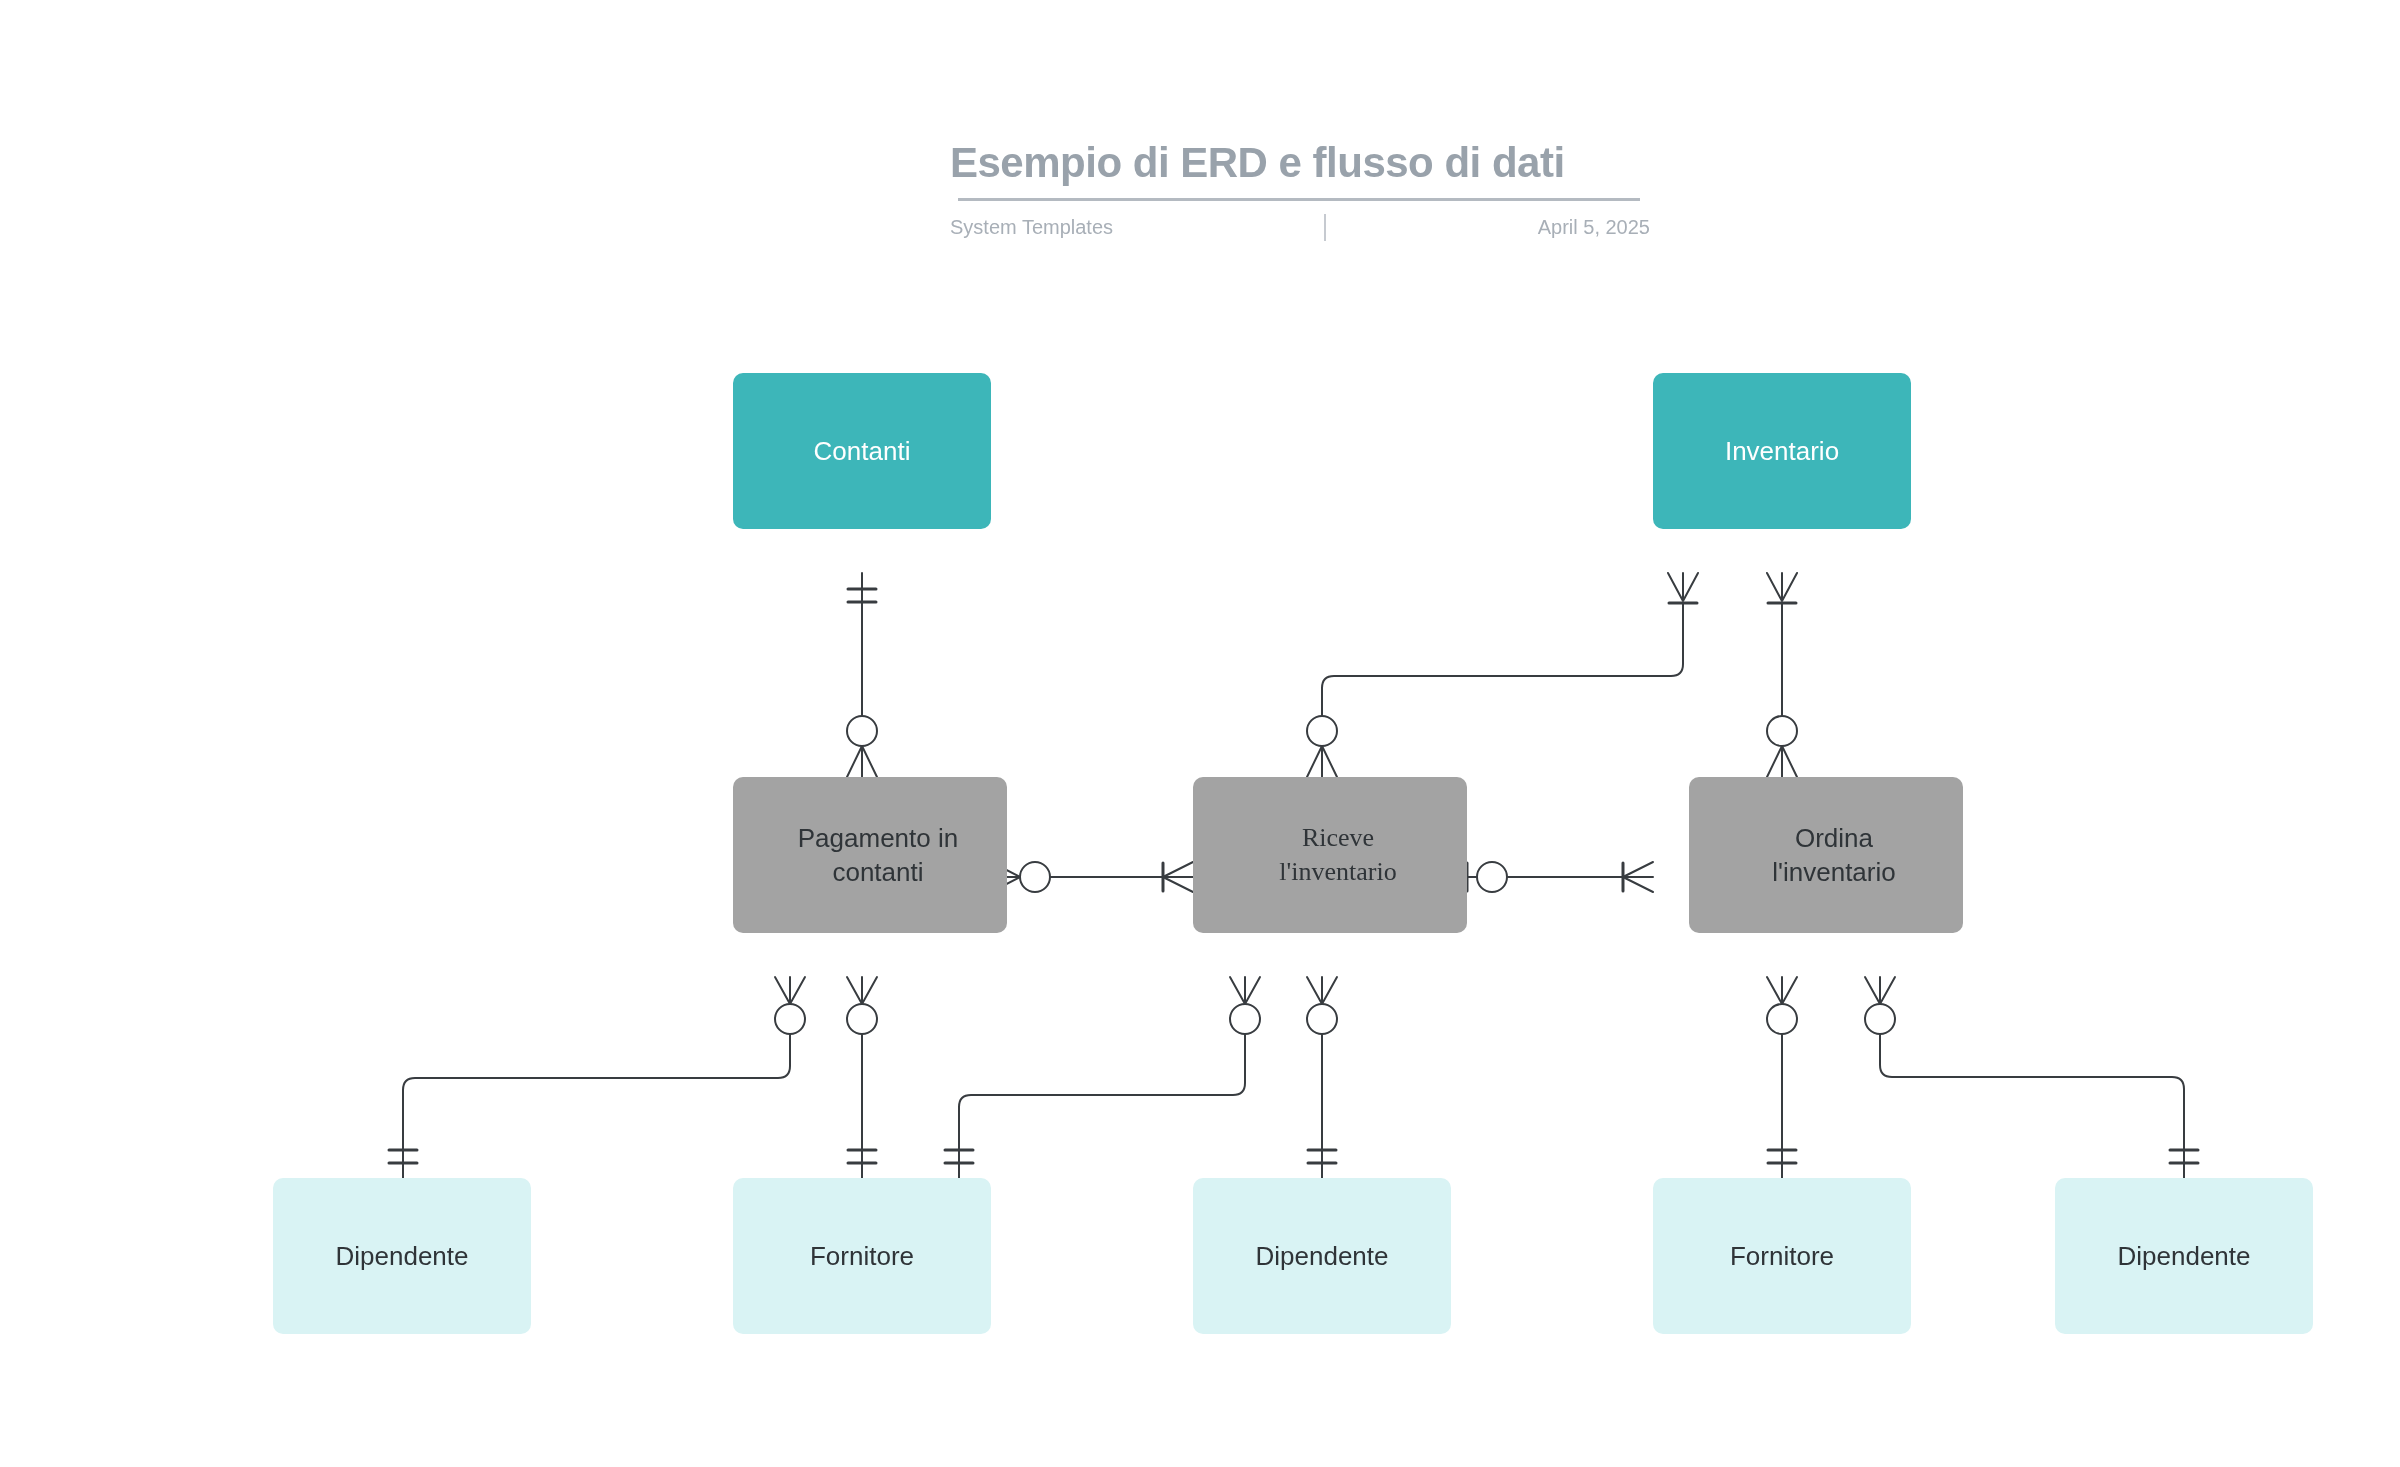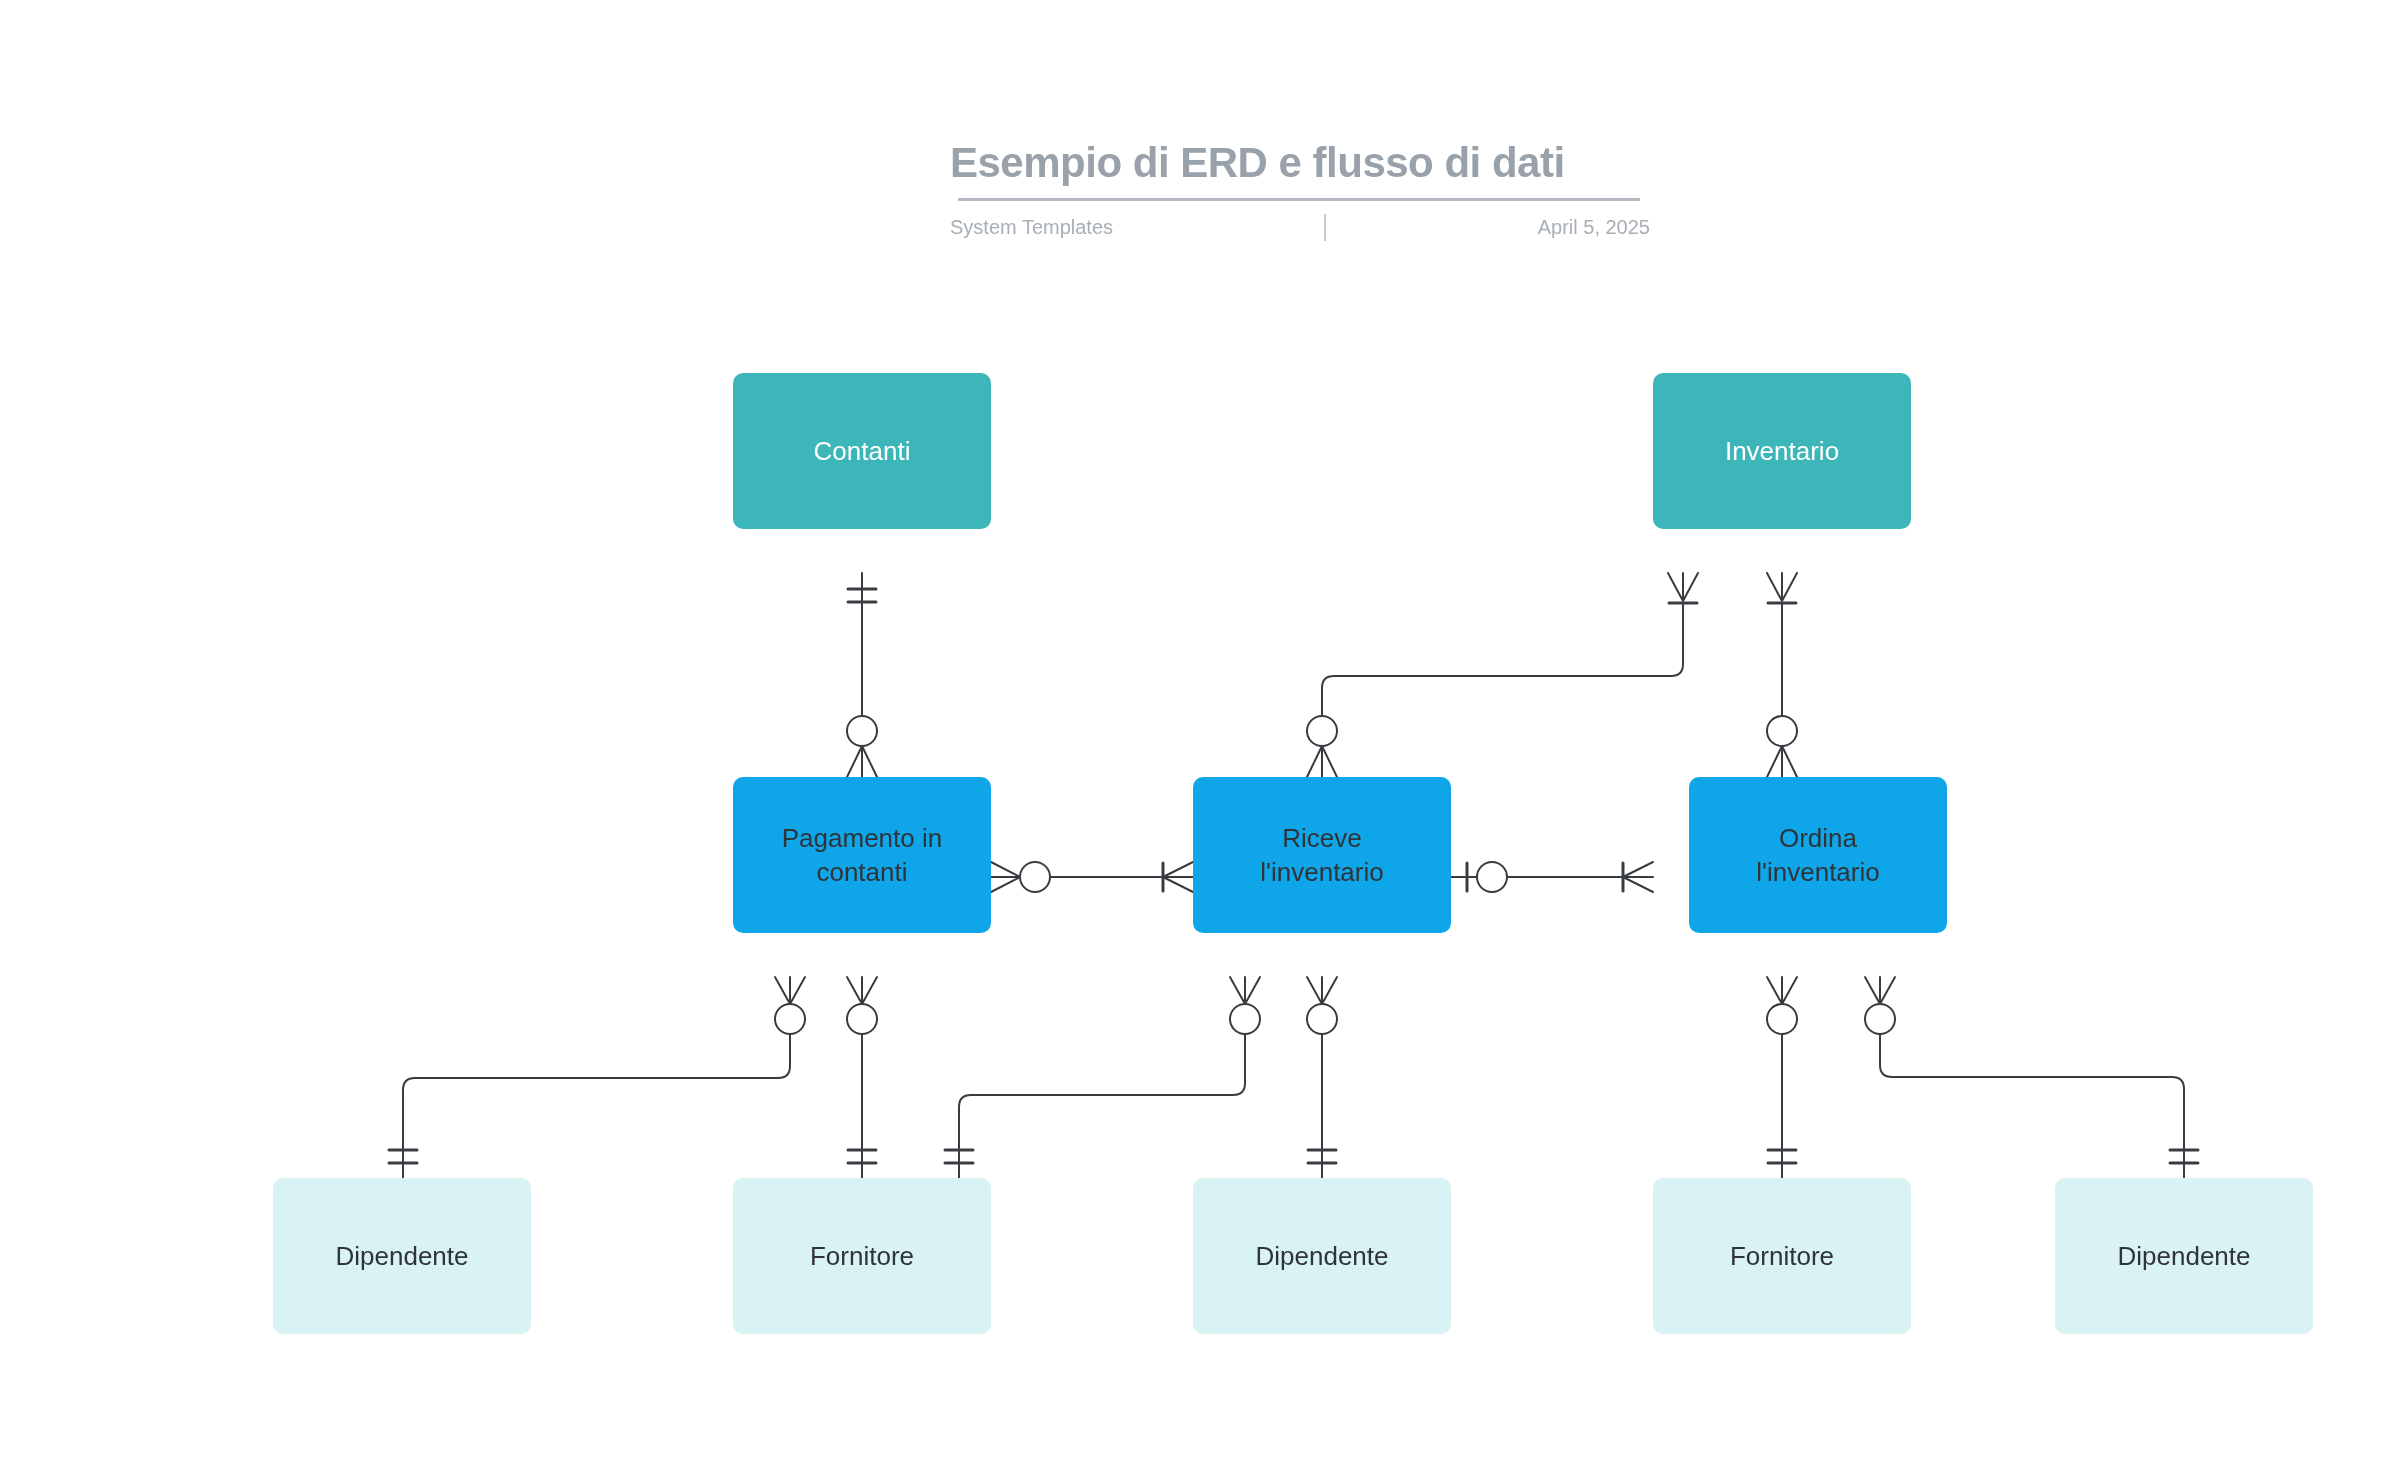--- a/index.html
+++ b/index.html
@@ -34,21 +34,21 @@
   }
   
   .edges{position:absolute;left:0;top:0;}
   .node{
     position:absolute;width:258px;height:156px;border-radius:10px;
     display:flex;align-items:center;justify-content:center;
     text-align:center;white-space:pre-line;
     font-size:26px;line-height:34px;color:#2f3438;
   }
   .node.entity{background:#3db6b9;color:#ffffff;}
-  .node.process{background:#0ea5e9;}
+  .node.process{background:#a3a3a3;padding-left:16px;}
   .node.store{background:#d9f3f4;}
 </style>
 </head>
 <body>
 
 <div class="canvas">
 
   <div class="header">
     <div class="title">Esempio di ERD e flusso di dati</div>
   </div>
@@ -152,21 +152,21 @@
       </g>
 
     </g>
   </svg>
 
   <div class="node entity" style="left:733px;top:373px;">Contanti</div>
   <div class="node entity" style="left:1653px;top:373px;">Inventario</div>
 
   <div class="node process" style="left:733px;top:777px;">Pagamento in
 contanti</div>
-  <div class="node process" style="left:1193px;top:777px;">Riceve
+  <div class="node process" style="left:1193px;top:777px;font-family:Liberation Serif, serif;">Riceve
 l'inventario</div>
   <div class="node process" style="left:1653px;top:777px;margin-left:36px;">Ordina
 l'inventario</div>
 
   <div class="node store" style="left:273px;top:1178px;">Dipendente</div>
   <div class="node store" style="left:733px;top:1178px;">Fornitore</div>
   <div class="node store" style="left:1193px;top:1178px;">Dipendente</div>
   <div class="node store" style="left:1653px;top:1178px;">Fornitore</div>
   <div class="node store" style="left:2055px;top:1178px;">Dipendente</div>
 

